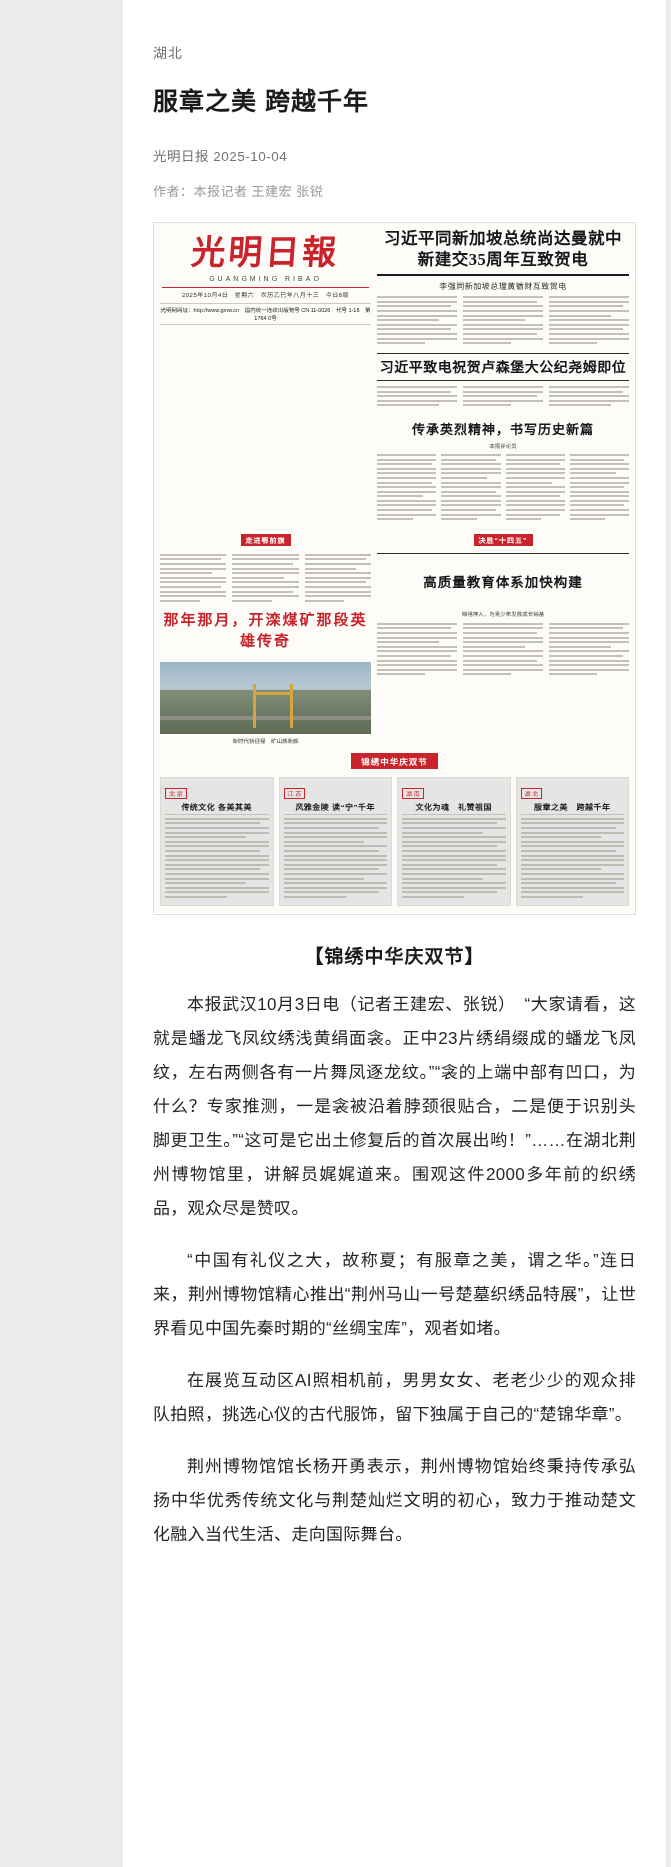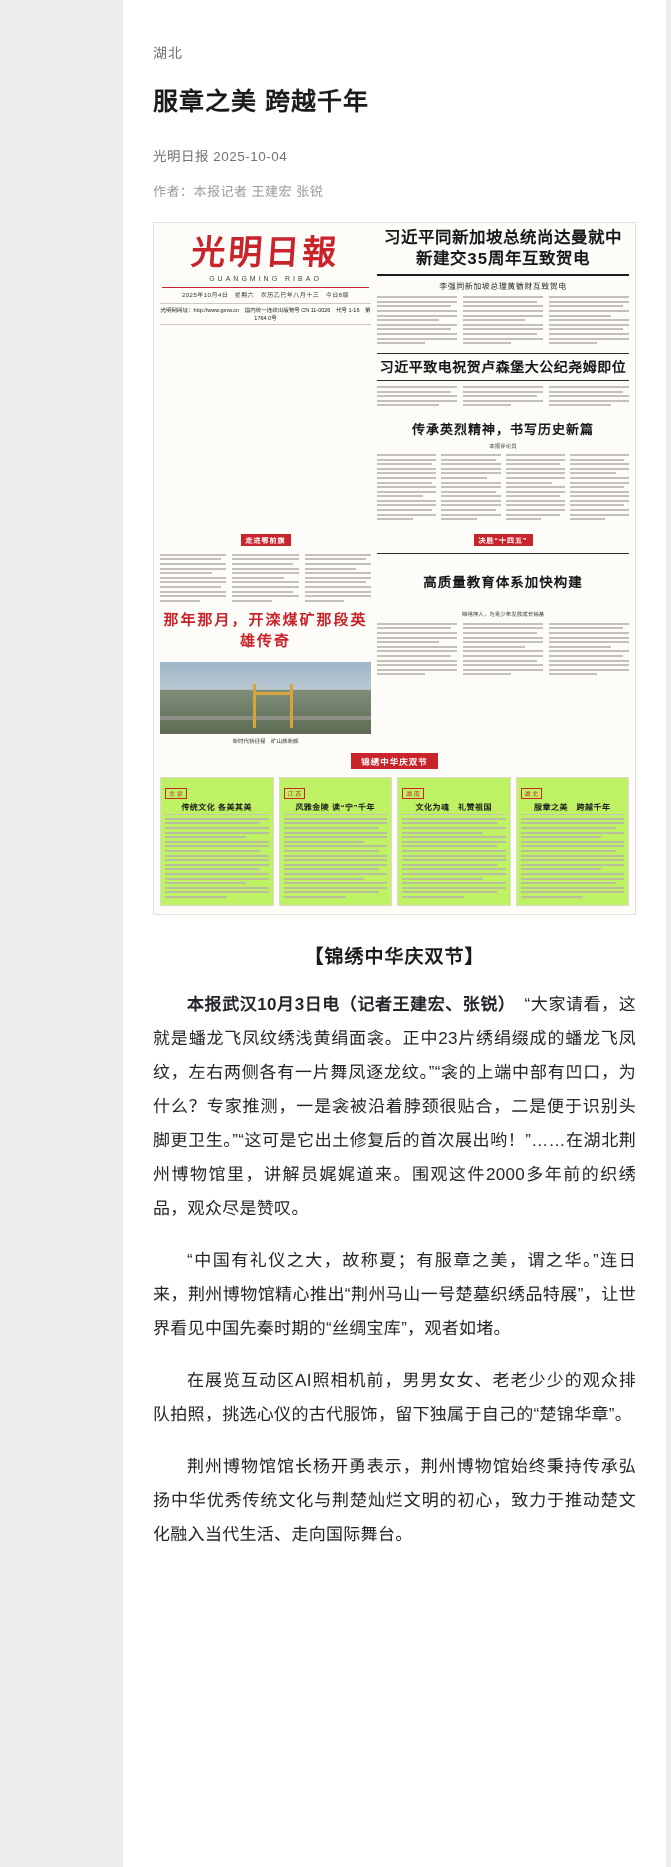--- a/index.html
+++ b/index.html
@@ -102,21 +102,21 @@
     color: #222;
     text-align: center;
     border-top: 1px solid #cfcabb;
     border-bottom: 1px solid #cfcabb;
     margin-top: 3px;
     padding: 2px 0;
   }
   .lead-col { flex: 1; }
   .lead-head {
     color: #17171a;
-    font-family: Liberation Mono, monospace;
+    font-family: Liberation Serif, serif;
     font-weight: 700;
     font-size: 16.5px;
     line-height: 1.25;
     letter-spacing: .5px;
     text-align: center;
     border-bottom: 2px solid #1c1c1f;
     padding-bottom: 4px;
   }
   .lead-sub {
     text-align: center;
@@ -259,42 +259,42 @@
     display: inline-block;
     border: 1px solid #c9242b;
     color: #c9242b;
     font-size: 6px;
     padding: 0 3px;
     margin-bottom: 2px;
   }
   .panel {
     border: 1px solid #ded9cd;
     padding: 4px;
-    background: #bef264;
+    background: #e5e5e5;
   }
 
   
   .section-title {
     text-align: center;
     font-size: 19px;
     font-weight: 700;
     color: #1b1b1d;
     letter-spacing: 1px;
     margin: 26px 0 20px 0;
   }
   p.body {
     font-size: 17px;
     line-height: 2.0;
     color: #24242a;
     margin: 0 0 18px 0;
     text-align: justify;
     text-indent: 2em;
     letter-spacing: .3px;
   }
-  p.body b { font-weight: 700; }
+  p.body b { font-weight: 400; }
 </style>
 </head>
 <body>
 
 <div class="page">
   <div class="sheet">
 
     <div class="kicker">湖北</div>
     <h1 class="headline">服章之美 跨越千年</h1>
     <div class="meta-line">光明日报 2025-10-04</div>

